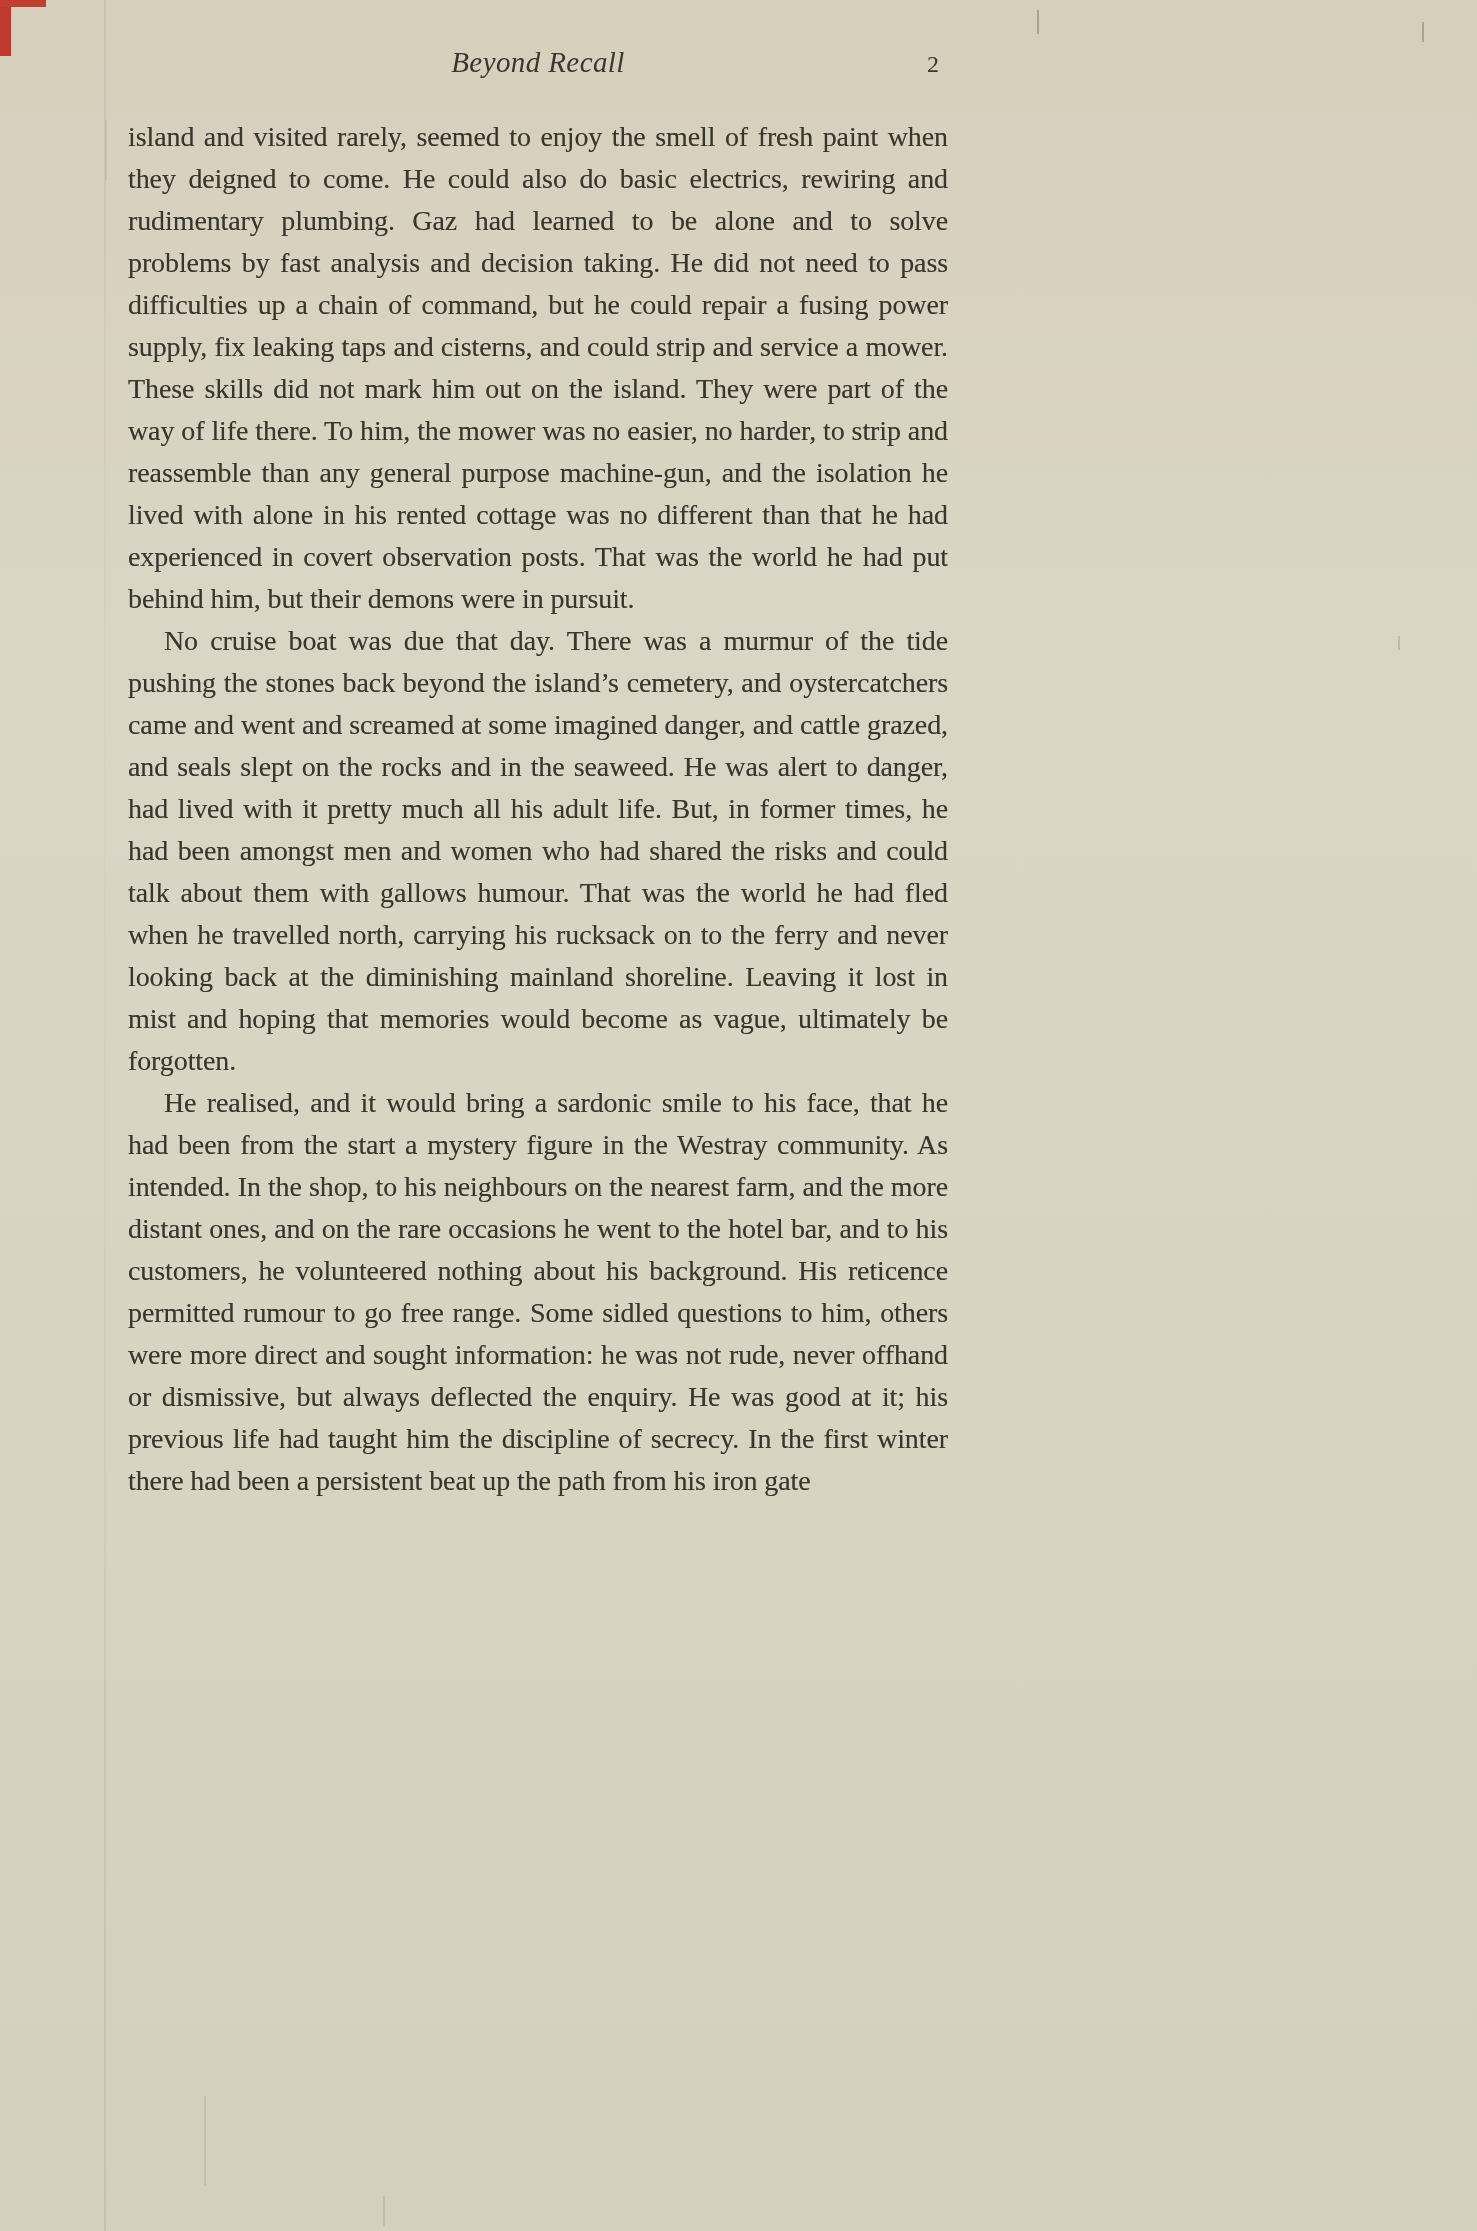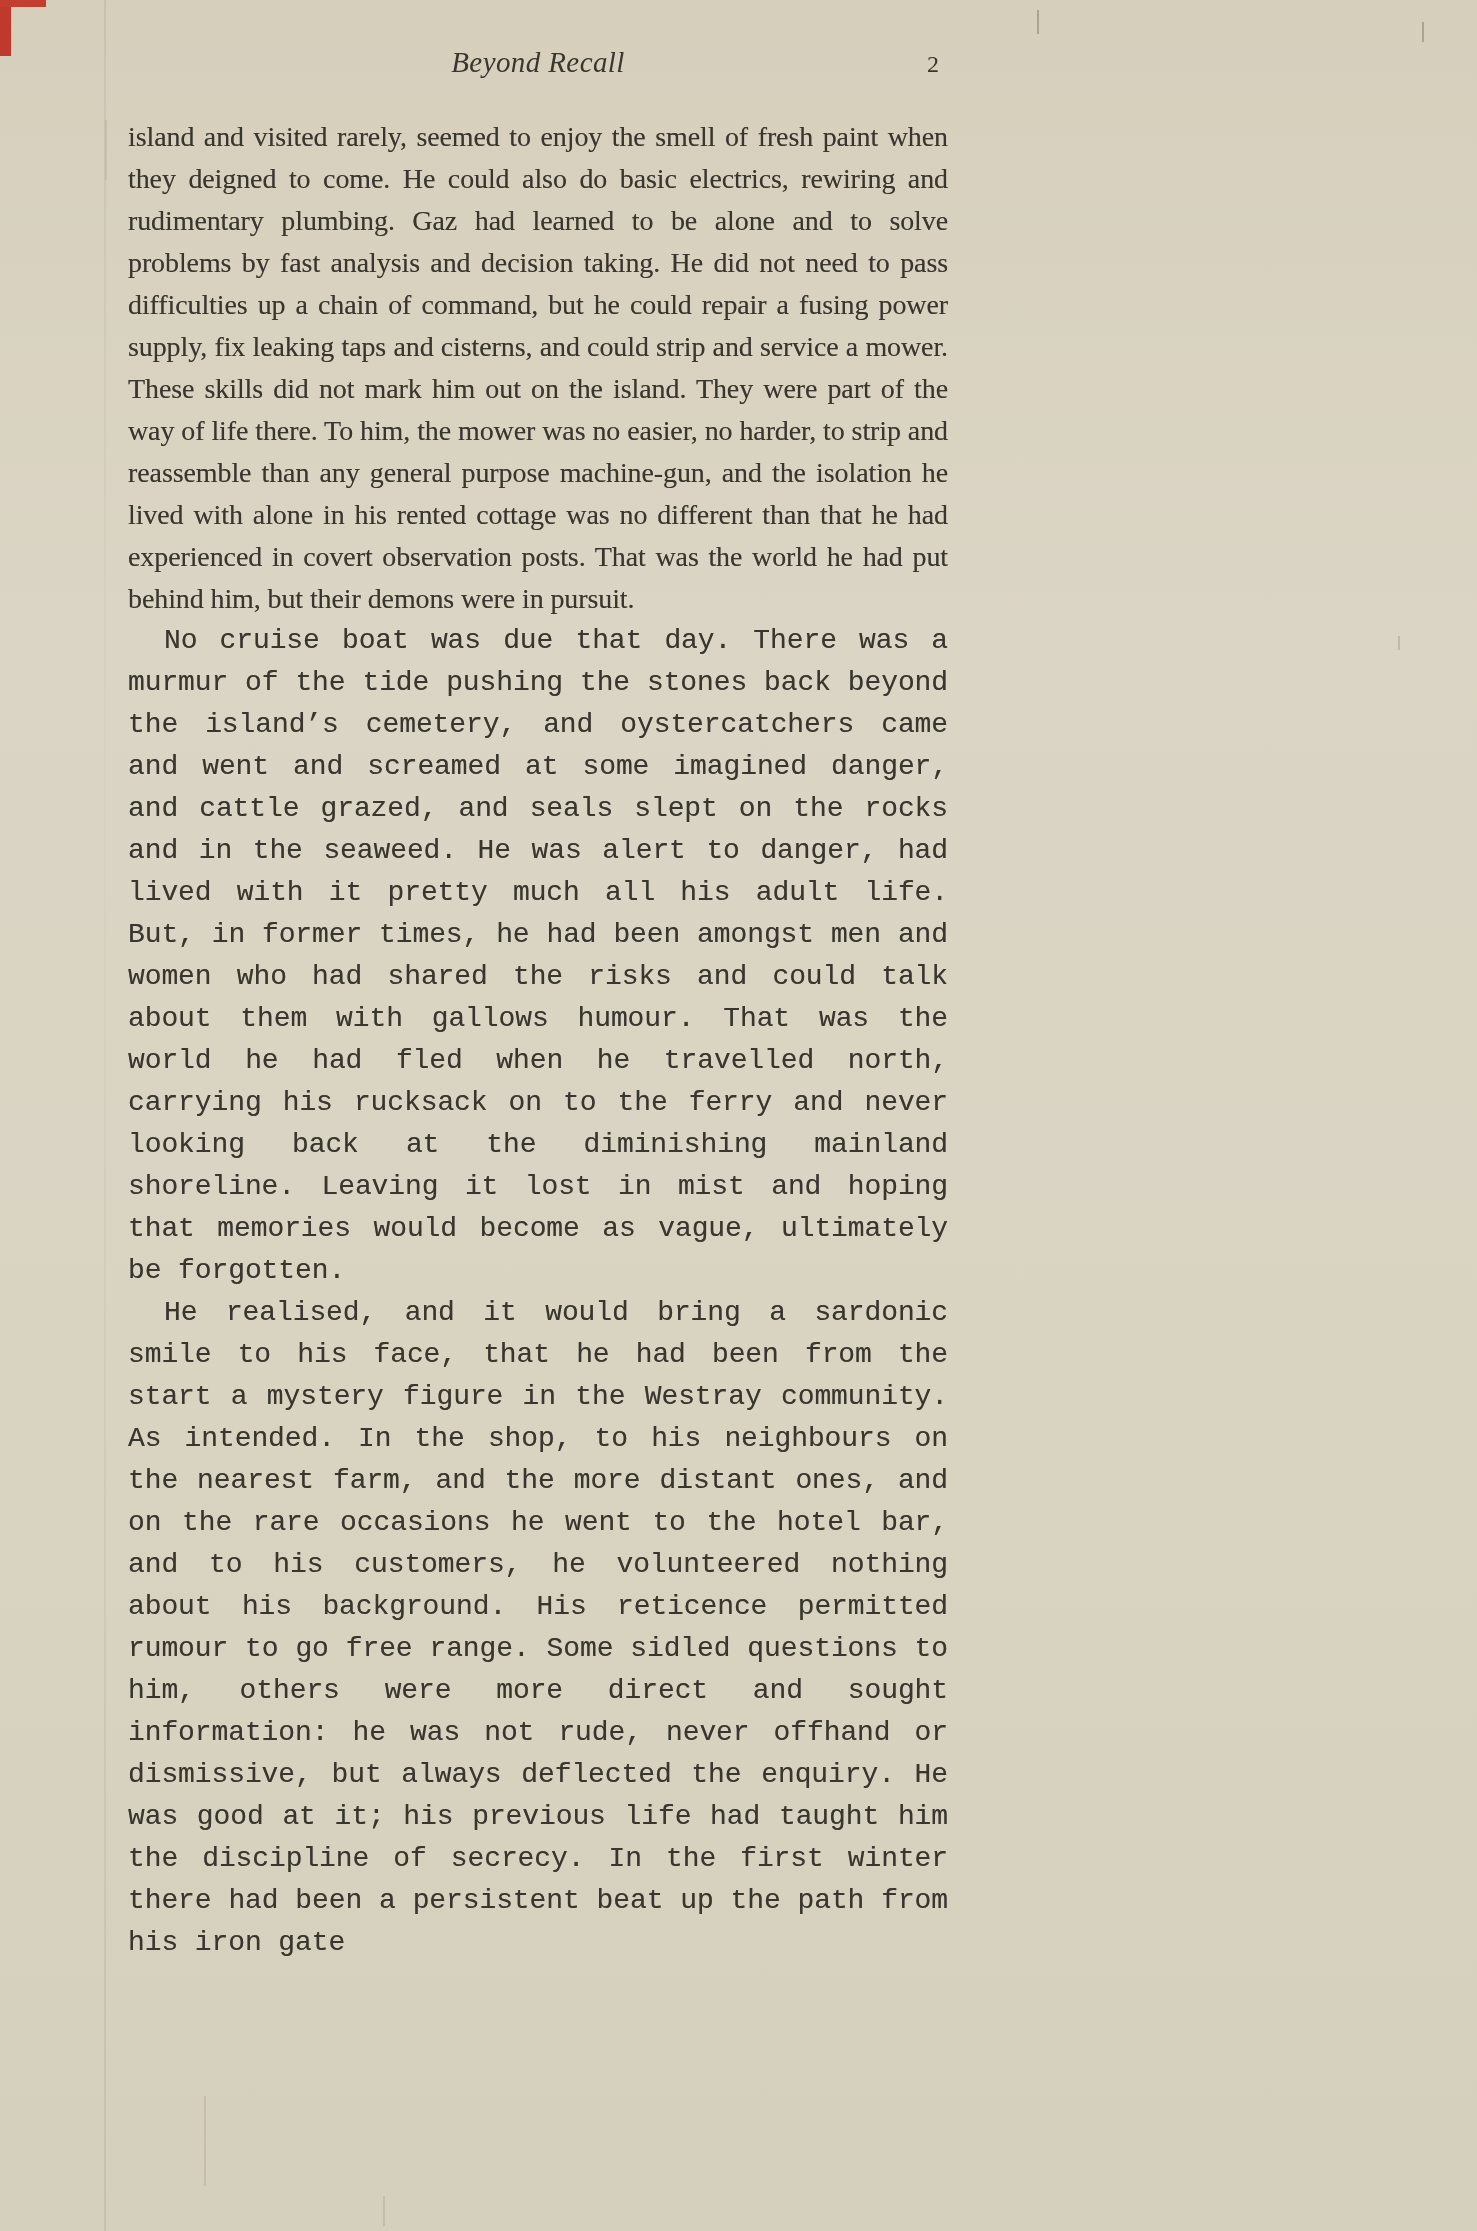--- a/index.html
+++ b/index.html
@@ -50,21 +50,21 @@
   .body-text {
     font-size: 28px;
     line-height: 42px;
     text-align: justify;
     color: #39362e;
     letter-spacing: -0.1px;
     text-shadow: 0 0 0.6px rgba(57, 54, 46, 0.45);
   }
 
   .body-text p { margin: 0; padding: 0; }
-  .body-text p.indent { text-indent: 36px; font-family: Liberation Mono, monospace; }
+  .body-text p.indent { text-indent: 36px; }
 
   
   .artifact { position: absolute; }
   .edge-red-v { left: 0; top: 0; width: 11px; height: 56px; background: #bf3a2c; }
   .edge-red-h { left: 0; top: 0; width: 46px; height: 7px; background: #c23e2e; }
 
   .crease {
     left: 104px; top: 0; width: 2px; height: 100%;
     background: linear-gradient(180deg,
       rgba(90,85,70,0.10), rgba(90,85,70,0.02) 35%,

